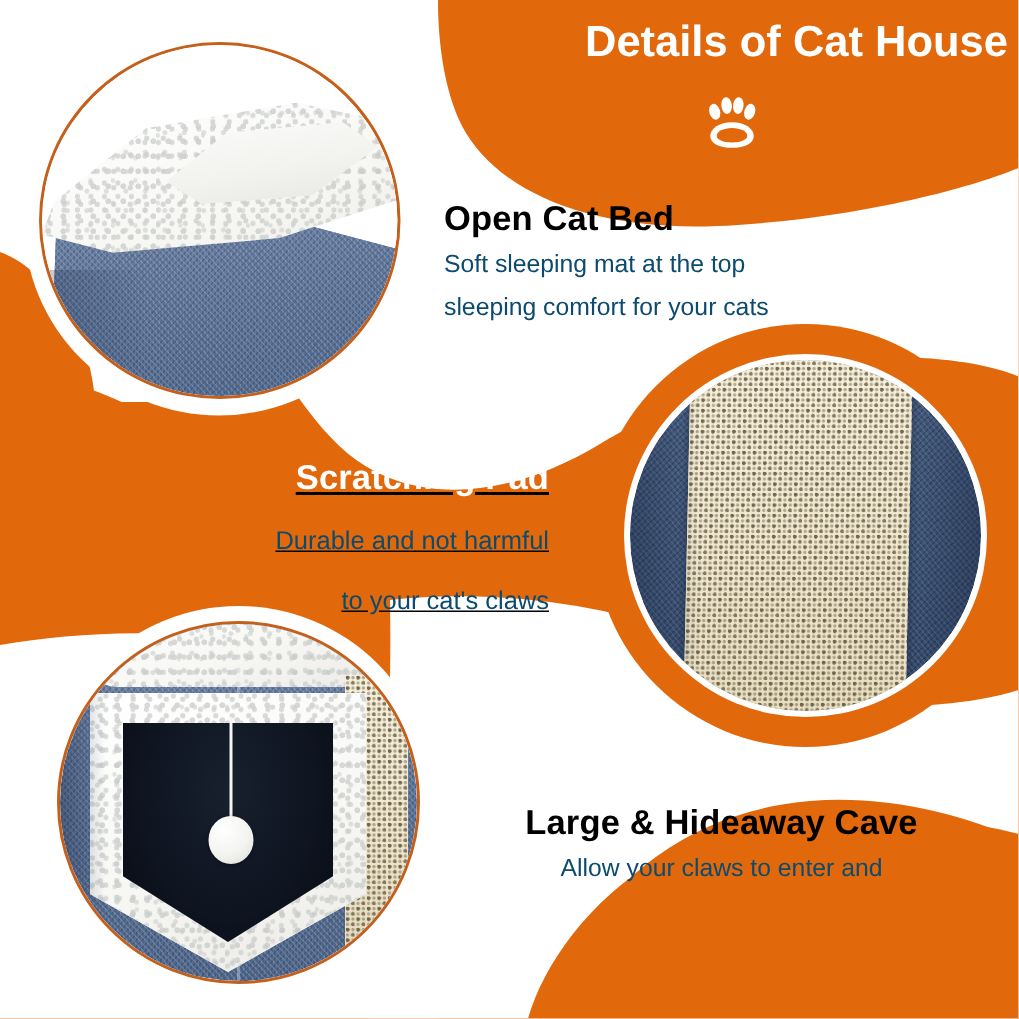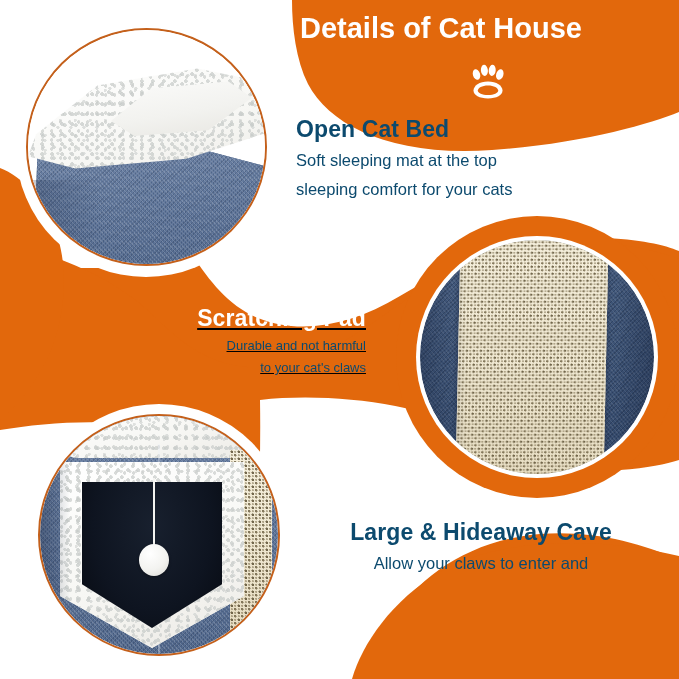--- a/index.html
+++ b/index.html
@@ -77,44 +77,44 @@
   }
 
   
   .txt-block{position:absolute;}
   .heading{
     margin:0;
     font-weight:bold;
     letter-spacing:.1px;
     white-space:nowrap;
   }
-  .heading.orange{color:#0c4a6e;}
+  .heading.orange{color:#000000;margin-top:16px;}
   .heading.white{color:#FFFFFF;}
   .body-txt{
     margin:0;
     color:#0c4a6e;
     line-height:1.32;
   }
 
   #block-open-bed{left:296px;top:116px;width:360px;text-align:left;}
   #block-open-bed .heading{font-size:23px;}
   #block-open-bed .body-txt{font-size:16.5px;margin-top:7px;}
 
   #block-scratch{left:104px;top:305px;width:262px;text-align:right;text-decoration:underline;}
   #block-scratch .heading{font-size:23px;}
-  #block-scratch .body-txt{font-size:13px;margin-top:5px;}
+  #block-scratch .body-txt{font-size:17px;margin-top:18px;}
 
   #block-cave{left:296px;top:519px;width:370px;text-align:center;}
   #block-cave .heading{font-size:23px;}
   #block-cave .body-txt{font-size:16.5px;margin-top:7px;}
 
   
   #banner-title{
     position:absolute;left:300px;top:12px;width:372px;
-    text-align:left;color:#FFFFFF;
+    text-align:right;color:#FFFFFF;
     font-size:29px;font-weight:bold;white-space:nowrap;
   }
   #paw-icon{position:absolute;left:468px;top:62px;width:40px;height:40px;}
 </style>
 </head>
 <body>
 
 <div id="infographic">
 
   <svg id="bg-art" viewBox="0 0 679 679">

